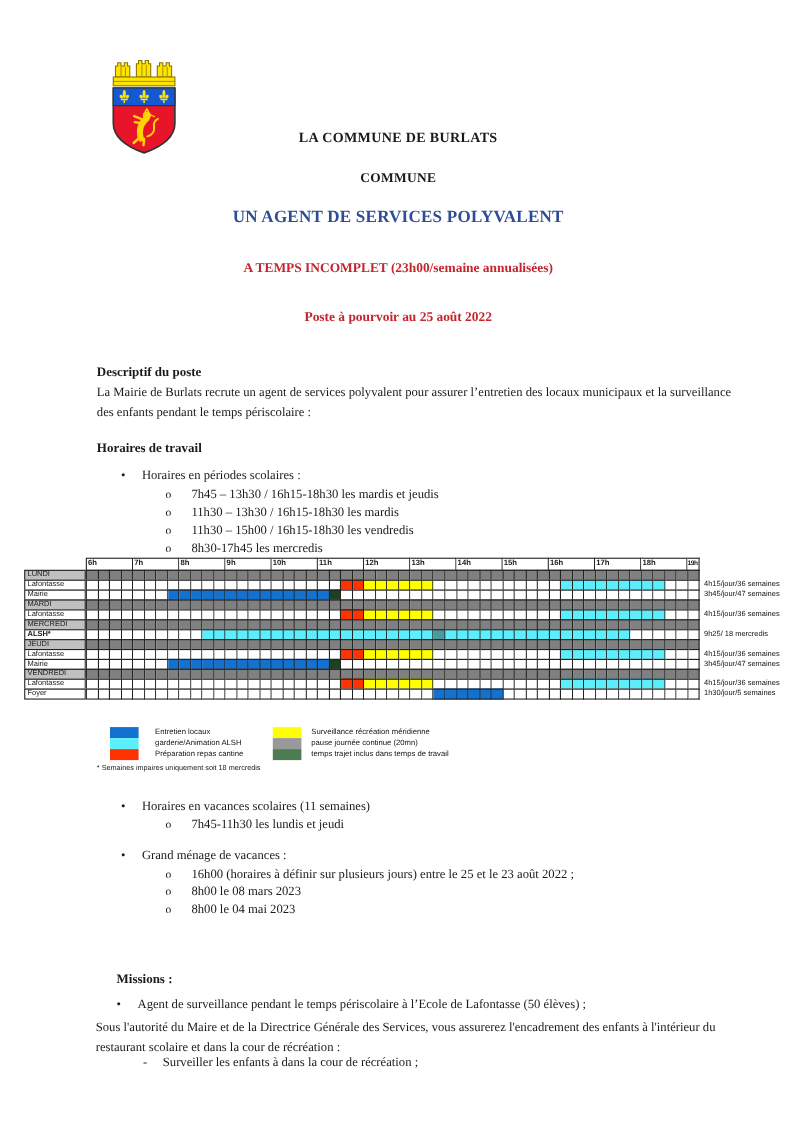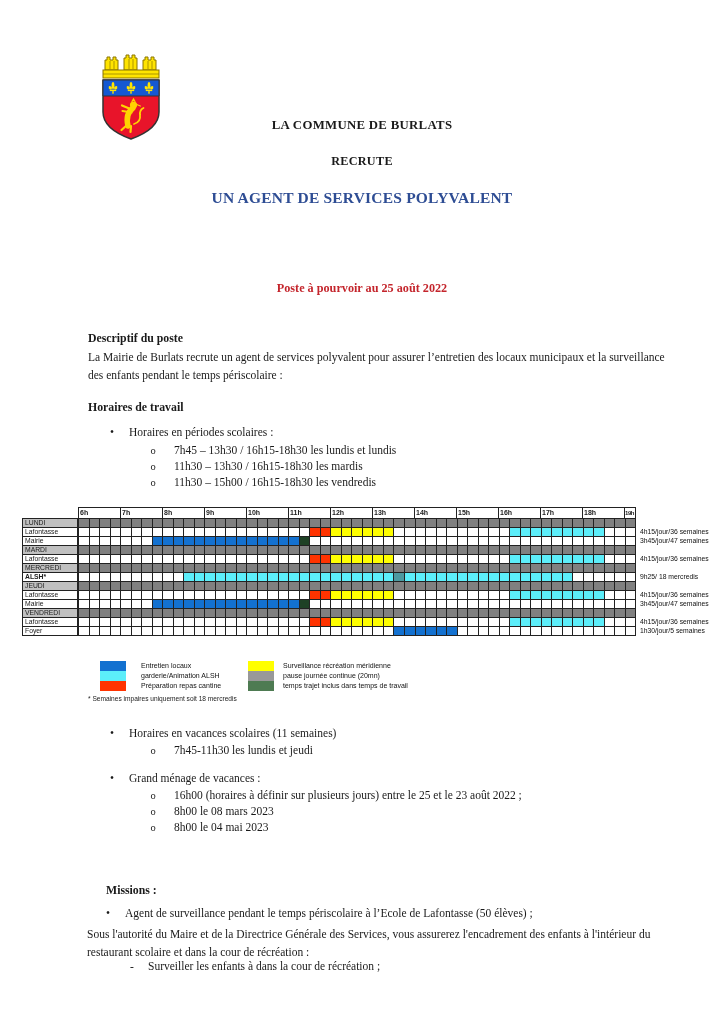--- a/index.html
+++ b/index.html
@@ -108,35 +108,37 @@
         <path d="M-0.5,-7 L-9,-10.5" stroke-width="2.2"></path>
         <path d="M0.5,-3.5 L-8.5,-5" stroke-width="2.2"></path>
         <path d="M-4,9 L-9.5,14" stroke-width="2.2"></path>
         <path d="M0,10 L-0.5,16" stroke-width="2.2"></path>
         <path d="M3,8 Q10,6 9,-1 Q8.4,-6 12.5,-8" stroke-width="1.8"></path>
       </g>
     </svg>
   </div>
 
   <div class="abs ctr t1">LA COMMUNE DE BURLATS</div>
-  <div class="abs ctr t2">RECRUTE</div>
+  <div class="abs ctr t2">COMMUNE</div>
   <div class="abs ctr t3">UN AGENT DE SERVICES POLYVALENT</div>
+  <div class="abs ctr r1">A TEMPS INCOMPLET (23h00/semaine annualisées)</div>
   <div class="abs ctr r3">Poste à pourvoir au 25 août 2022</div>
 
   <div class="abs h-bold" style="left:88px;top:331px;">Descriptif du poste</div>
   <div class="abs body-txt" style="left:88px;top:349px;width:578px;">La Mairie de Burlats recrute un agent de services polyvalent pour assurer l’entretien des locaux municipaux et la surveillance des enfants pendant le temps périscolaire :</div>
 
   <div class="abs h-bold" style="left:88px;top:400px;">Horaires de travail</div>
   <div class="abs li" style="left:108px;top:426px;">
     <span class="marker mk1">•</span><span>Horaires en périodes scolaires :</span>
   </div>
   <div class="abs list" style="left:148px;top:444px;">
-      <div class="li"><span class="marker mk2">o</span><span>7h45 – 13h30 / 16h15-18h30 les lundis et lundis</span></div>
+      <div class="li"><span class="marker mk2">o</span><span>7h45 – 13h30 / 16h15-18h30 les mardis et jeudis</span></div>
       <div class="li"><span class="marker mk2">o</span><span>11h30 – 13h30 / 16h15-18h30 les mardis</span></div>
       <div class="li"><span class="marker mk2">o</span><span>11h30 – 15h00 / 16h15-18h30 les vendredis</span></div>
+      <div class="li"><span class="marker mk2">o</span><span>8h30-17h45 les mercredis</span></div>
     </div>
 
   <div class="abs sched">
     <div class="shead">
       <div class="sstub"></div>
       <div class="sheadcells">
           <div class="hourbox first" style="flex: 4 4 0px;">6h</div>
           <div class="hourbox" style="flex: 4 4 0px;">7h</div>
           <div class="hourbox" style="flex: 4 4 0px;">8h</div>
           <div class="hourbox" style="flex: 4 4 0px;">9h</div>

